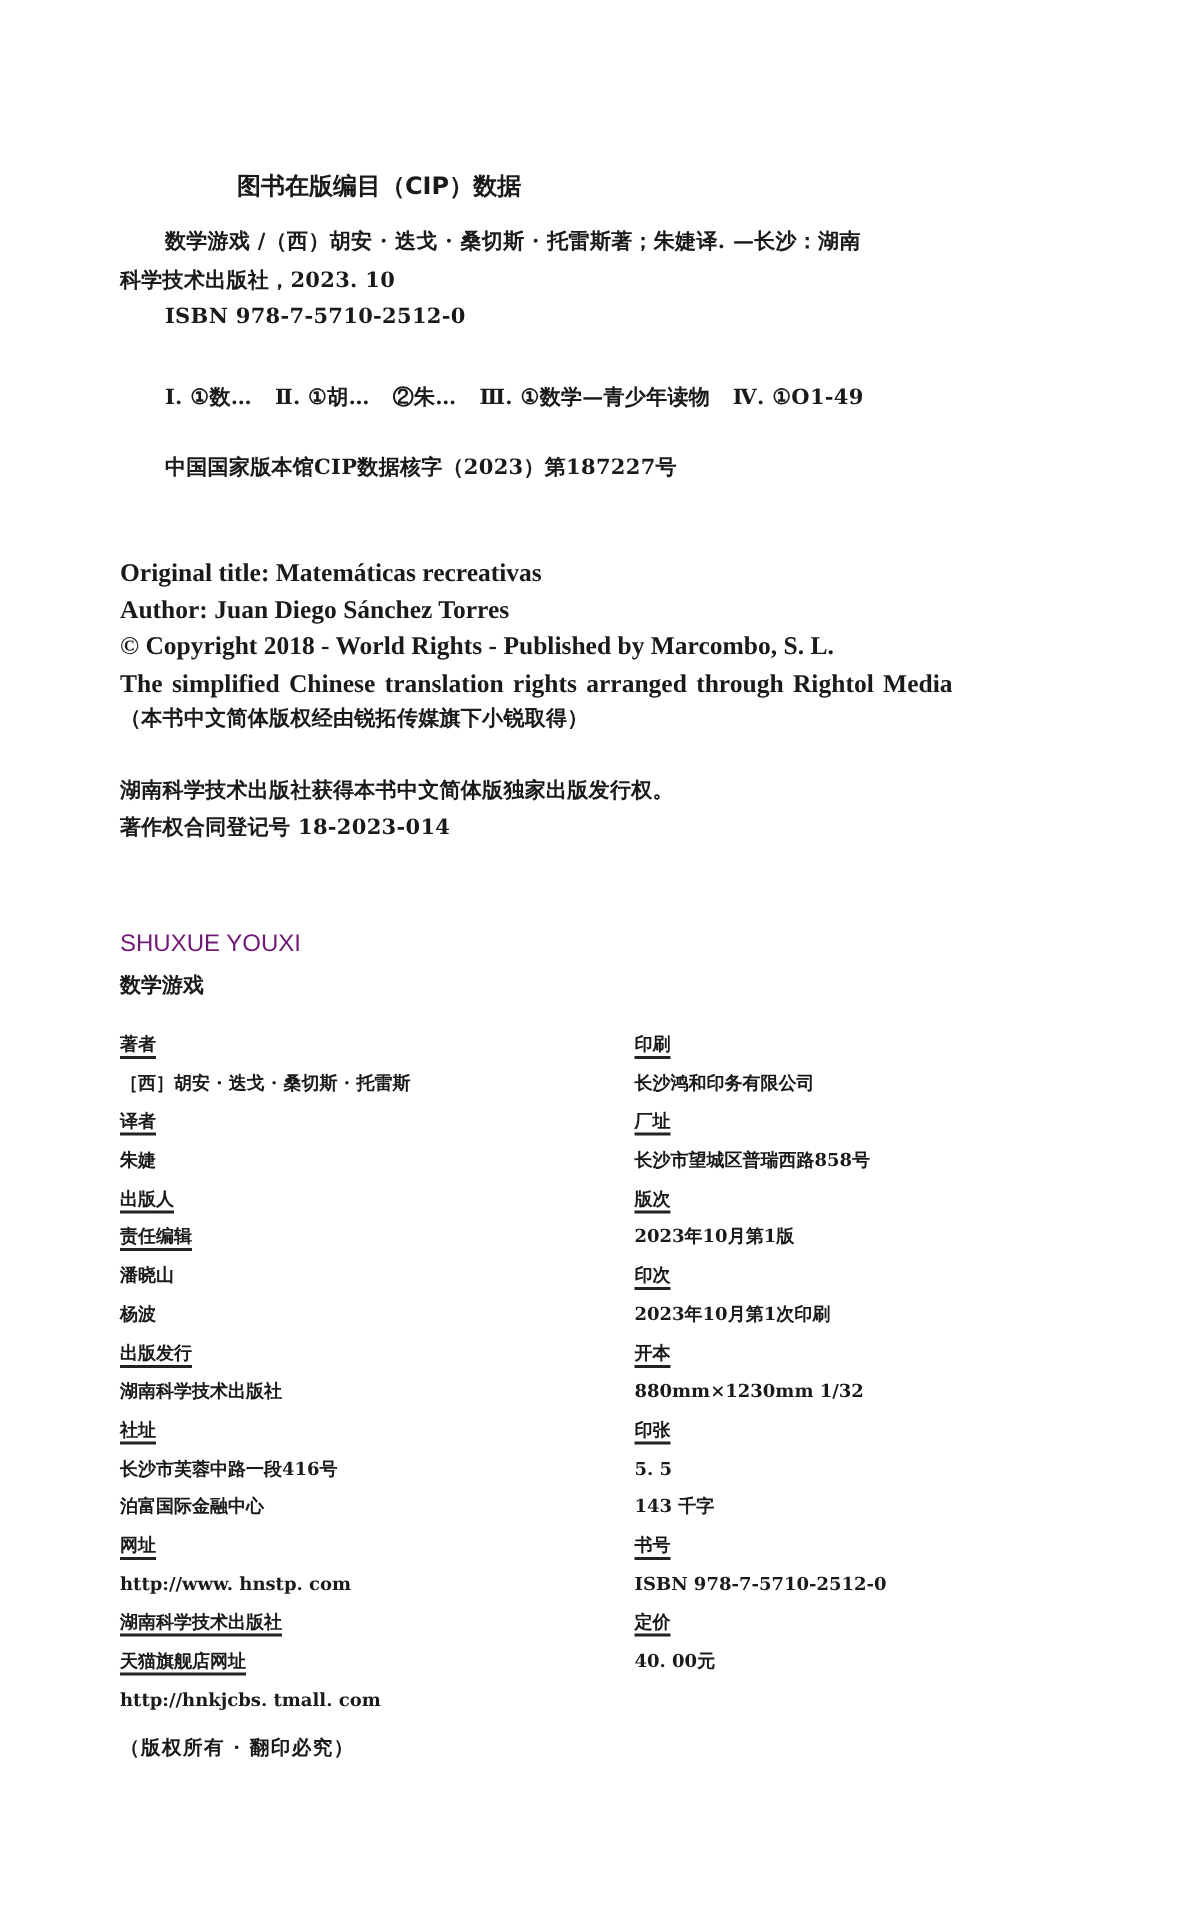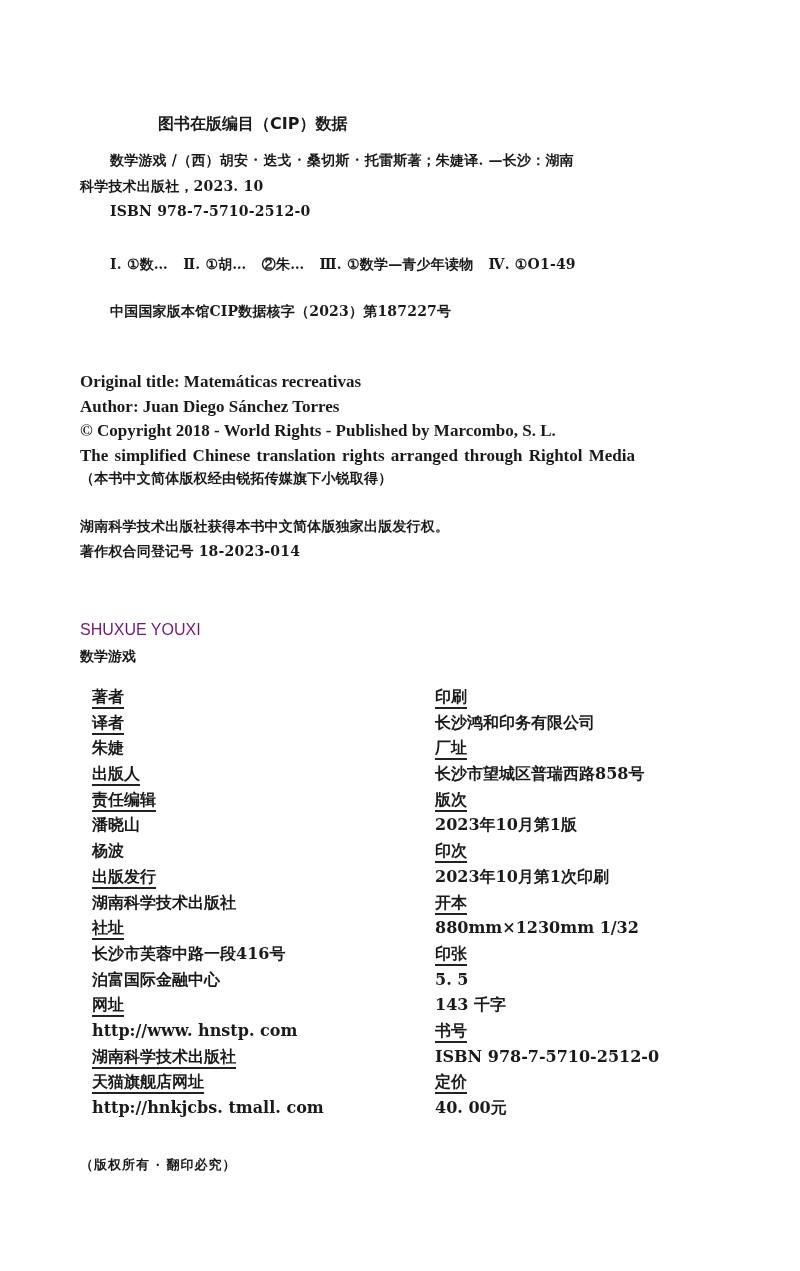--- a/index.html
+++ b/index.html
@@ -10,21 +10,21 @@
   }
   .abs { position: absolute; white-space: nowrap; }
   .cip-title { left: 110px; top: 114px; font-family: "DejaVu Sans", "Liberation Sans", sans-serif; font-weight: bold; font-size: 16px; padding-left: 48px; }
   .cip-line { font-size: 14px; font-weight: bold; letter-spacing: 0.2px; }
   .en-line { font-size: 17px; font-weight: bold; font-family: "Liberation Serif", serif; }
   .pinyin { left: 80px; top: 621px; font-family: "Liberation Sans", sans-serif; font-size: 16px; color: #701a75; }
   .cn-title { left: 80px; top: 648px; font-family: "DejaVu Sans", sans-serif; font-weight: bold; font-size: 14px; }
   .col { position: absolute; top: 684px; }
   .col.left { left: 80px; }
   .col.right { left: 423px; }
-  .row { height: 25.7px; line-height: 25.7px; font-size: 16px; font-weight: bold; white-space: nowrap; margin-left: 12px; }
+  .row { height: 25.7px; line-height: 25.7px; font-size: 12px; font-weight: bold; white-space: nowrap; }
   .row.label span { border-bottom: 2px solid #222; padding-bottom: 1px; }
   .rights { left: 80px; top: 1156px; font-size: 13px; font-weight: bold; letter-spacing: 1px; }
 </style>
 </head>
 <body>
 
 <div class="abs cip-title">图书在版编目（CIP）数据</div>
 <div class="abs cip-line" style="left:110px; top:152px;">数学游戏 /（西）胡安 · 迭戈 · 桑切斯 · 托雷斯著；朱婕译. —长沙：湖南</div>
 <div class="abs cip-line" style="left:80px; top:178px;">科学技术出版社，2023. 10</div>
 <div class="abs cip-line" style="left:110px; top:203px;">ISBN 978-7-5710-2512-0</div>
@@ -38,20 +38,21 @@
 <div class="abs cip-line" style="left:80px; top:470px;">（本书中文简体版权经由锐拓传媒旗下小锐取得）</div>
 
 <div class="abs cip-line" style="left:80px; top:518px;">湖南科学技术出版社获得本书中文简体版独家出版发行权。</div>
 <div class="abs cip-line" style="left:80px; top:543px;">著作权合同登记号 18-2023-014</div>
 
 <div class="abs pinyin">SHUXUE YOUXI</div>
 <div class="abs cn-title">数学游戏</div>
 
 <div class="col left" id="left-col">
     <div class="row label"><span>著者</span></div>
+    <div class="row value"><span>［西］胡安 · 迭戈 · 桑切斯 · 托雷斯</span></div>
     <div class="row label"><span>译者</span></div>
     <div class="row value"><span>朱婕</span></div>
     <div class="row label"><span>出版人</span></div>
     <div class="row label"><span>责任编辑</span></div>
     <div class="row value"><span>潘晓山</span></div>
     <div class="row value"><span>杨波</span></div>
     <div class="row label"><span>出版发行</span></div>
     <div class="row value"><span>湖南科学技术出版社</span></div>
     <div class="row label"><span>社址</span></div>
     <div class="row value"><span>长沙市芙蓉中路一段416号</span></div>

